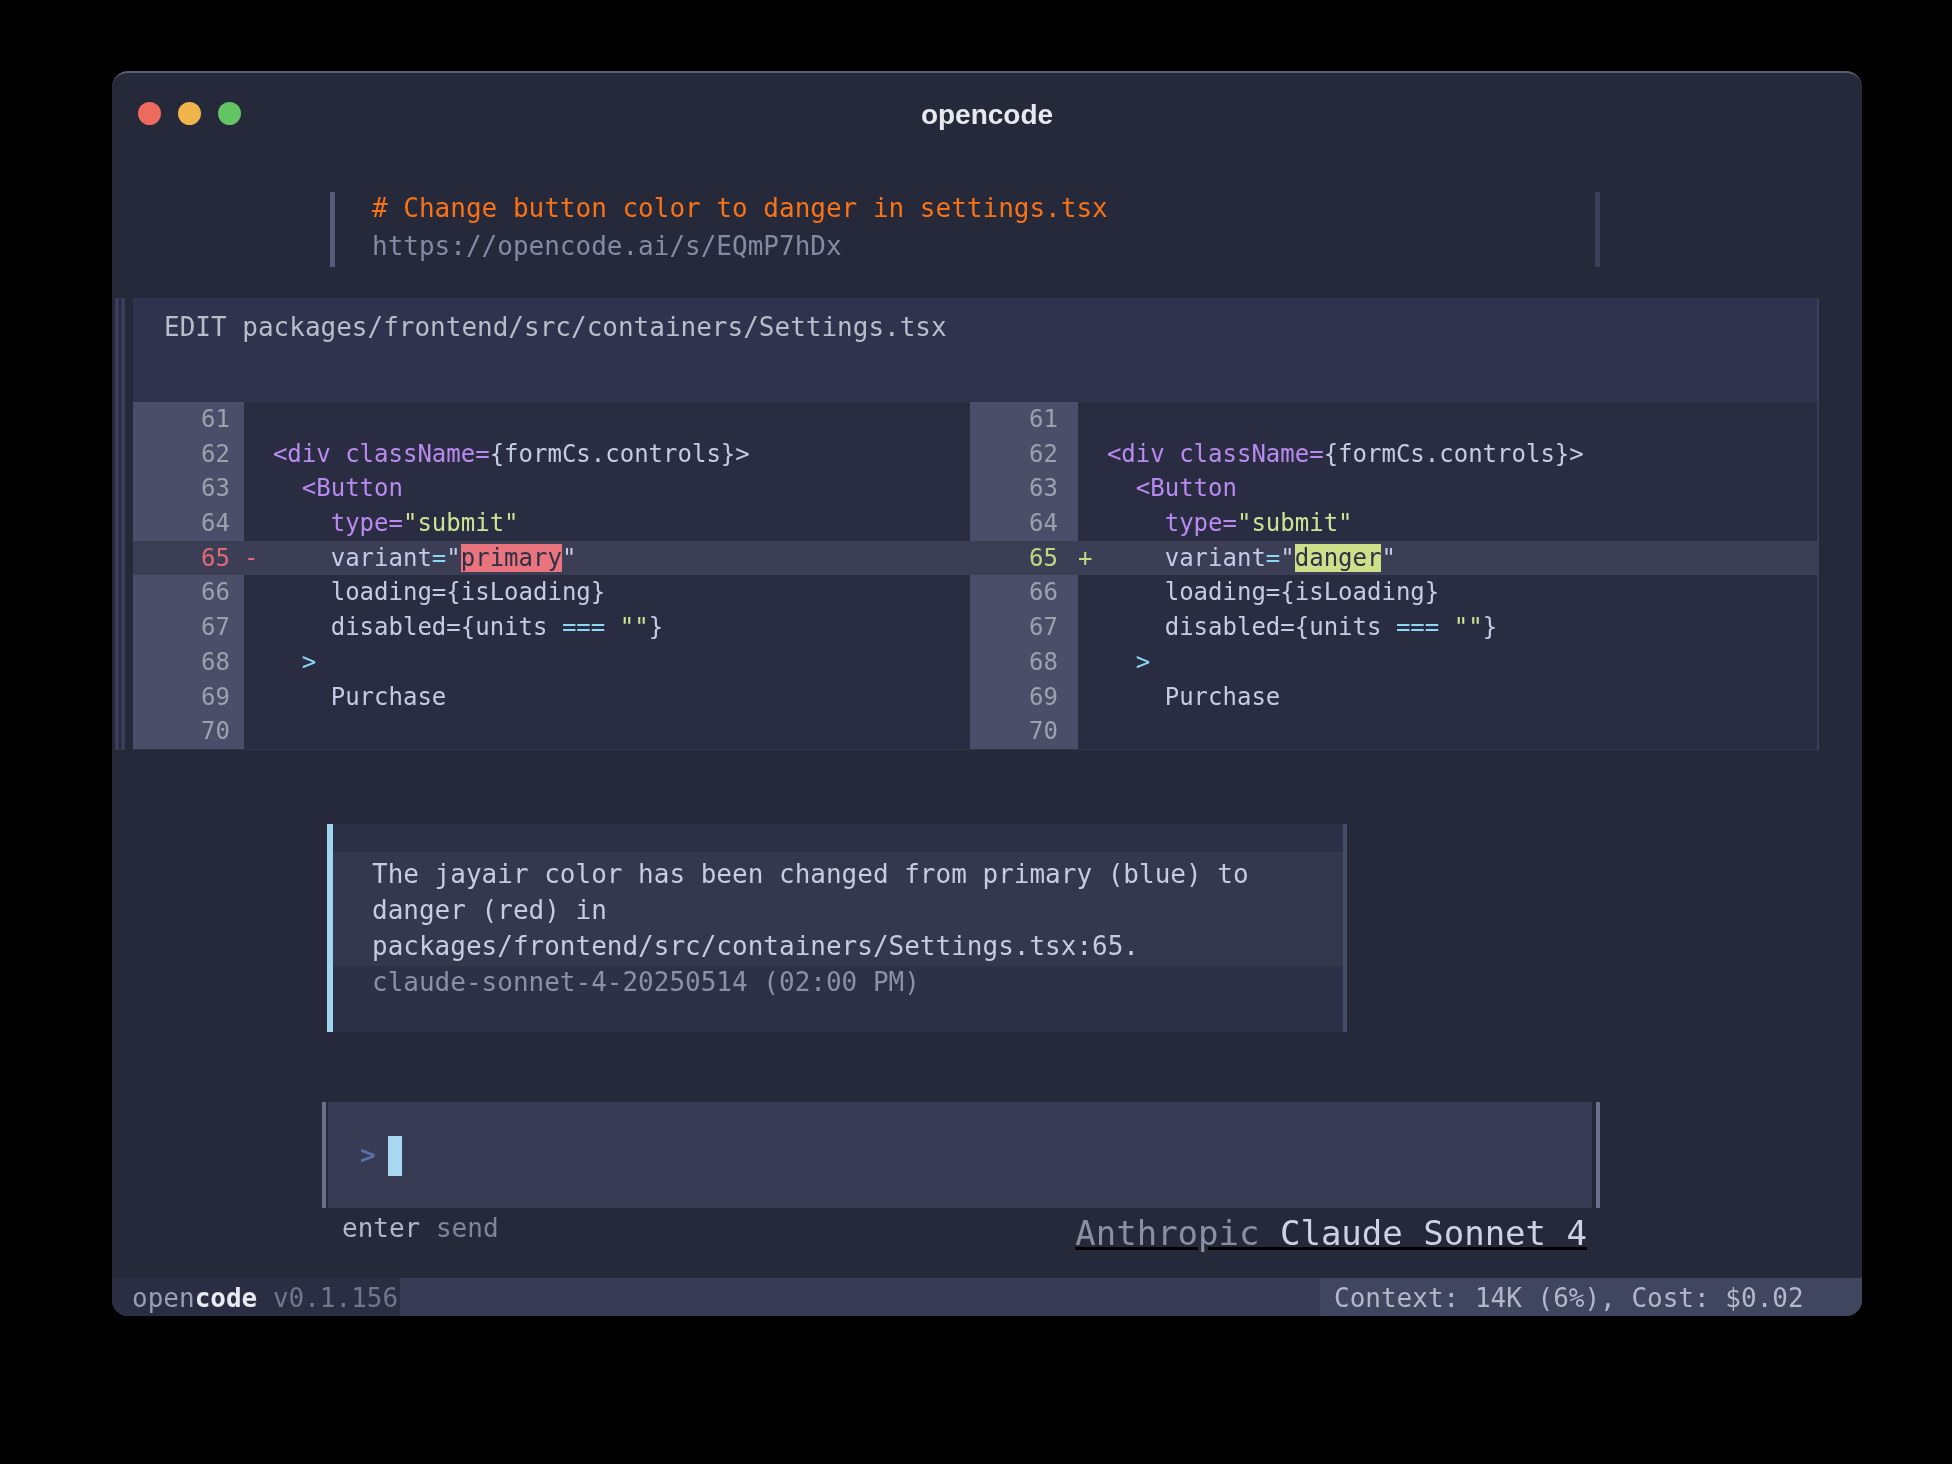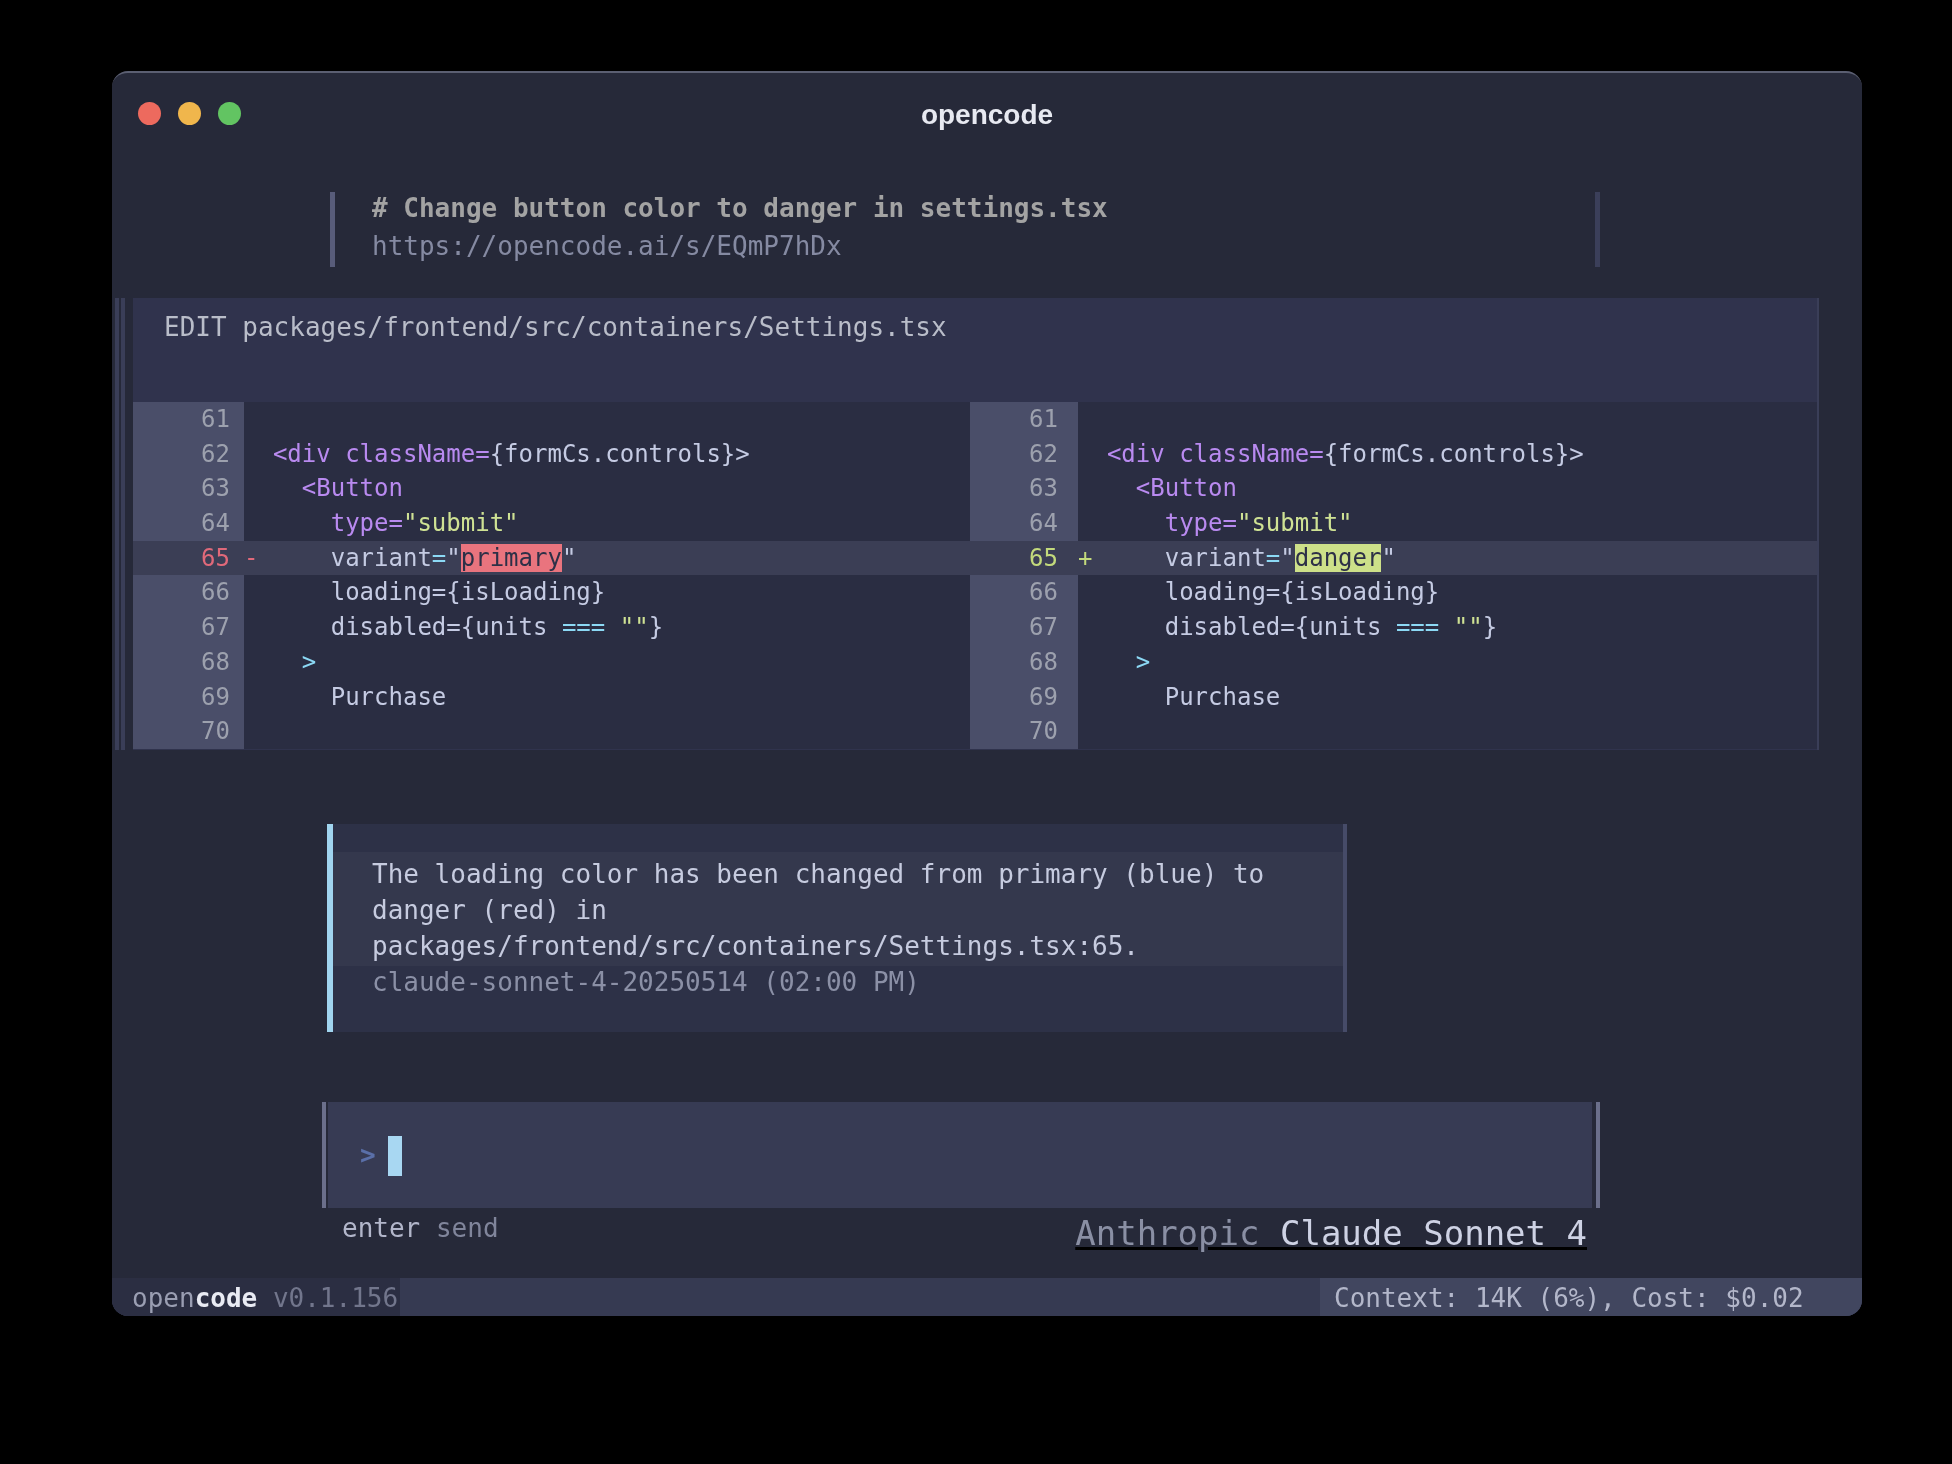--- a/index.html
+++ b/index.html
@@ -19,21 +19,21 @@
   .tl.red{left:26px;background:var(--traffic-red);}
   .tl.yellow{left:66px;background:var(--traffic-yellow);}
   .tl.green{left:106px;background:var(--traffic-green);}
   .wtitle{
     position:absolute;left:0;right:0;top:26px;text-align:center;
     font-family:"Liberation Sans", sans-serif;font-weight:bold;font-size:28px;color:#e7e9f1;
   }
   
   .quote-bar-left{position:absolute;left:218px;top:119px;width:5px;height:75px;background:#585c7a;}
   .quote-bar-right{position:absolute;left:1483px;top:119px;width:5px;height:75px;background:#3b3f5a;}
-  .prompt-heading{position:absolute;left:260px;top:120px;font-size:26px;font-weight:bold;color:#a3a3a3;white-space:pre;text-align:right;}
+  .prompt-heading{position:absolute;left:260px;top:120px;font-size:26px;font-weight:normal;color:#f97316;white-space:pre;text-align:right;}
   .prompt-url{position:absolute;left:260px;top:158px;font-size:26px;color:#858aa2;white-space:pre;}
   
   .edit-panel{position:absolute;left:21px;top:225px;width:1684px;height:452px;background:#30334d;}
   .edit-header{position:absolute;left:31px;top:14px;font-size:26px;color:#b9bdc9;white-space:pre;}
   .diff-rows{position:absolute;left:0;top:104px;width:1684px;height:347px;background:#2a2d42;}
   .drow{display:flex;height:34.7px;line-height:34.7px;font-size:24px;}
   .gcell{background:#4a4e69;box-sizing:border-box;flex:none;}
   .gcell.gl{width:111px;padding-right:14px;text-align:right;}
   .gcell.gr{width:108px;padding-right:20px;text-align:right;}
   .gcell .num{color:#9da1ae;}
@@ -172,21 +172,21 @@
           <div class="gcell gr"><span class="num">70</span></div>
           <div class="ccell cr"></div>
         </div>
       </div>
   </div>
 
   <div class="message-box">
     <div class="msg-band"></div>
     <div class="message-content">
       <div>
-          <div class="msg-line">The loading color has been changed from primary (blue) to</div>
+          <div class="msg-line">The jayair color has been changed from primary (blue) to</div>
           <div class="msg-line">danger (red) in</div>
           <div class="msg-line">packages/frontend/src/containers/Settings.tsx:65.</div>
         </div>
       <div class="msg-meta">claude-sonnet-4-20250514 (02:00 PM)</div>
     </div>
   </div>
 
   <div class="input-edge left"></div>
   <div class="input-edge right"></div>
   <div class="input-box">

